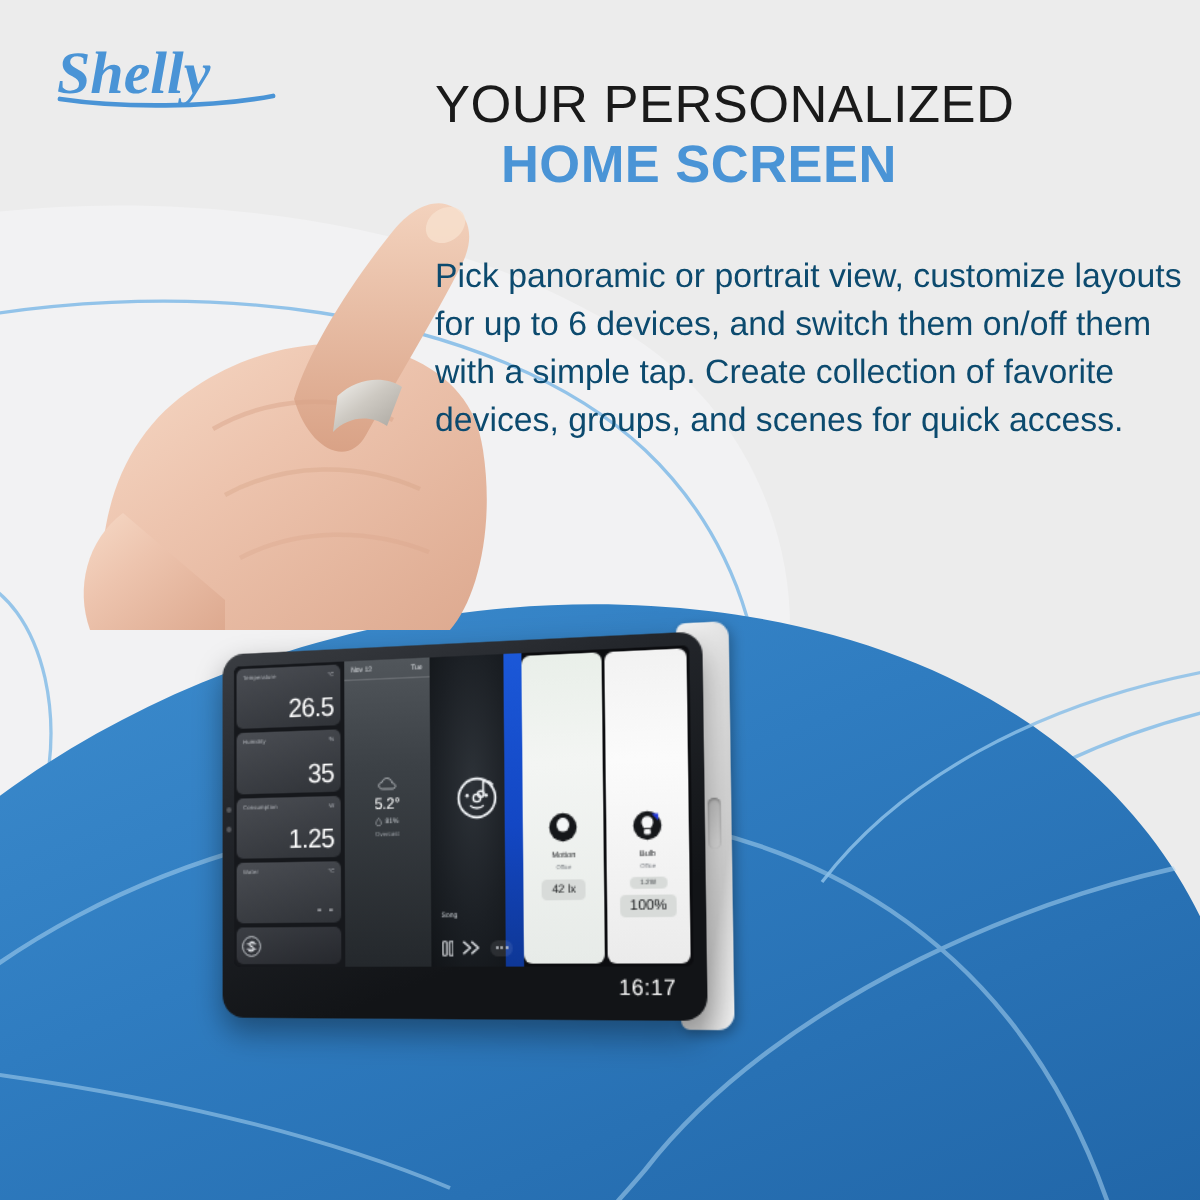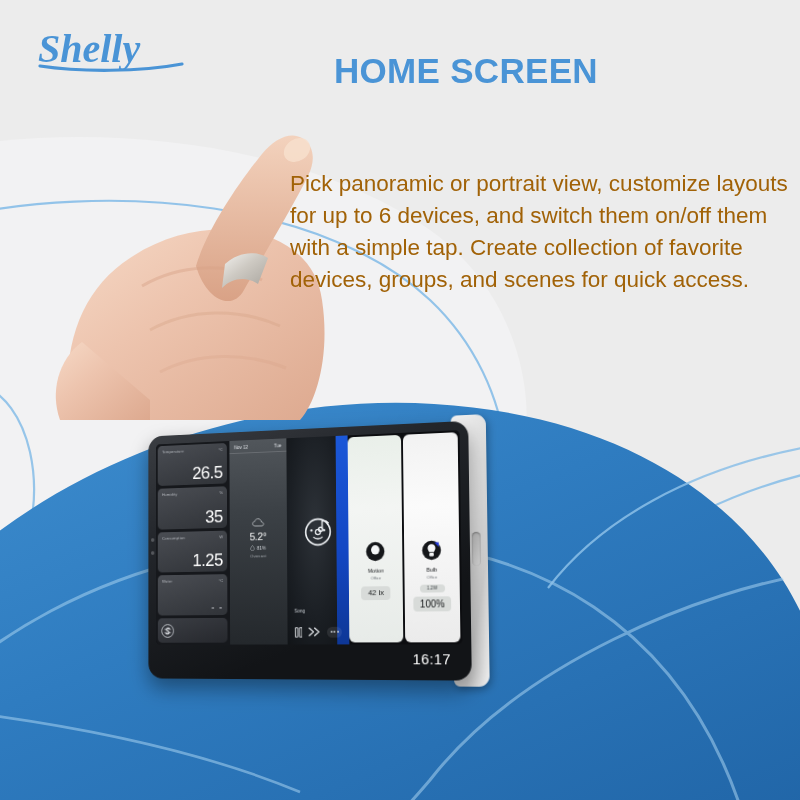--- a/index.html
+++ b/index.html
@@ -48,21 +48,21 @@
     white-space: nowrap;
     margin-left: 44px;
   }
 
   .body-copy {
     position: absolute;
     left: 290px; top: 168px;
     width: 500px;
     font-size: 22.5px;
     line-height: 1.42;
-    color: #a16207;
+    color: #0c4a6e;
     font-weight: 400;
     z-index: 20;
   }
   .body-copy p { margin: 0; }
 
   
   .device-stage {
     position: absolute;
     left: 0; top: 380px;
     width: 800px; height: 420px;
@@ -296,20 +296,21 @@
 </div>
 
 <div class="logo-wrap">
   <svg class="logo-svg" viewBox="0 0 170 58">
     <text x="8" y="42" font-family="Liberation Serif, serif" font-size="40" font-style="italic" font-weight="700" fill="#4a94d6">Shelly</text>
     <path d="M10 46 C 50 52, 110 52, 152 44" stroke="#4a94d6" stroke-width="3.2" fill="none" stroke-linecap="round"></path>
   </svg>
 </div>
 
 <div class="headline">
+  <div class="l1">YOUR PERSONALIZED</div>
   <div class="l2">HOME SCREEN</div>
 </div>
 
 <div class="body-copy">
   <p>Pick panoramic or portrait view, customize layouts for up to 6 devices, and switch them on/off them with a simple tap. Create collection of favorite devices, groups, and scenes for quick access.</p>
 </div>
 
 <div class="device-stage">
   <div class="device">
 

